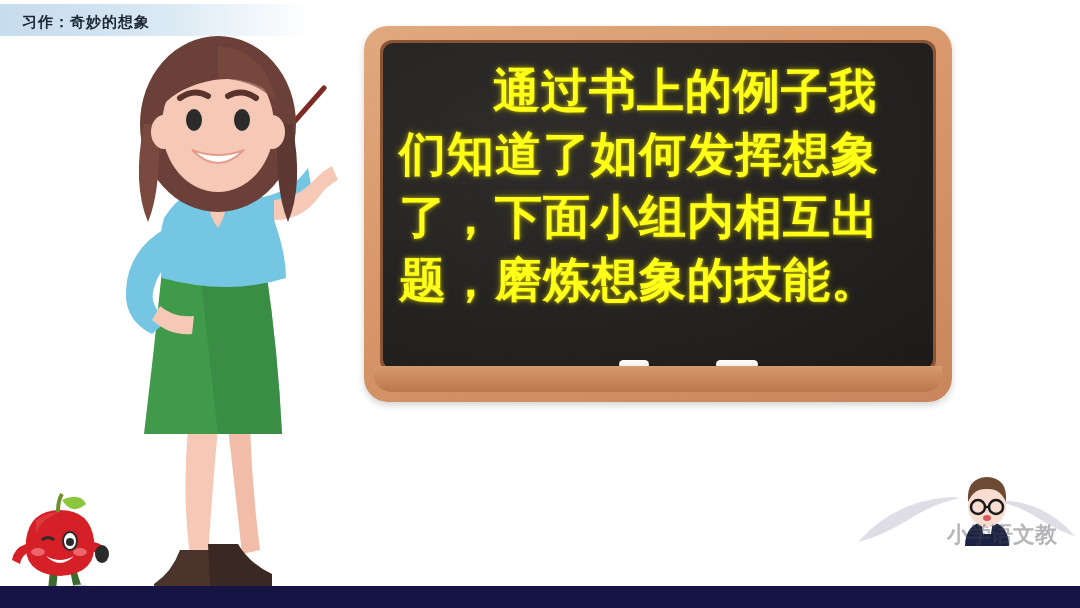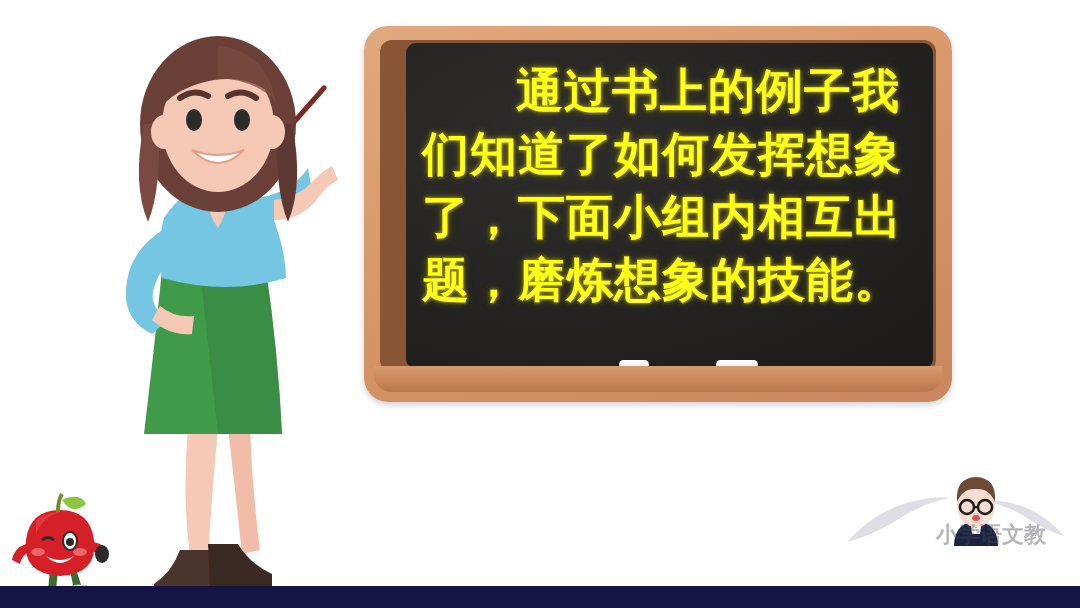--- a/index.html
+++ b/index.html
@@ -59,21 +59,20 @@
     border-radius: 12px;
     background: #8a5535;
   }
   #board-surface {
     position: absolute;
     left: 19px; top: 17px; right: 19px; bottom: 33px;
     border-radius: 10px;
     background:
       radial-gradient(ellipse at 28% 30%, #2e2d2b 0%, #242321 55%, #1c1b1a 100%);
     overflow: hidden;
-    margin-left: 23px;
   }
   #board-text {
     position: absolute;
     left: 16px;
     top: 16px;
     right: 10px;
     color: #ffff18;
     font-family: "DejaVu Sans", "Liberation Sans", sans-serif;
     font-weight: bold;
     font-size: 47px;
@@ -115,21 +114,21 @@
     right: 0;
     bottom: 0;
     height: 22px;
     background: #151445;
   }
 
   
   #apple-mascot { position: absolute; left: 6px; top: 486px; width: 108px; height: 112px; }
 
   
-  #watermark { position: absolute; right: 16px; bottom: 18px; width: 215px; height: 120px; text-decoration: underline; }
+  #watermark { position: absolute; right: 5px; bottom: 18px; width: 215px; height: 120px; text-decoration: underline; }
   #wm-boy { position: absolute; right: 52px; bottom: 38px; width: 72px; height: 78px; }
   #wm-faint-text {
     position: absolute;
     right: 18px;
     bottom: 40px;
     font-size: 22px;
     font-weight: bold;
     color: rgba(70,70,80,0.40);
     white-space: nowrap;
     font-family: "DejaVu Sans", "Liberation Sans", sans-serif;
@@ -145,20 +144,23 @@
     font-family: "DejaVu Sans", "Liberation Sans", sans-serif;
     letter-spacing: 1px;
   }
   .wm-swoosh { position: absolute; opacity: 0.45; }
 </style>
 </head>
 <body>
 
 <div id="stage">
 
+  <div id="title-banner">
+    <div id="title-banner-text">习作：奇妙的想象</div>
+  </div>
 
   <div id="blackboard">
     <div id="board-frame"></div>
     <div id="board-frame-inner-shadow"></div>
     <div id="board-surface">
       <div id="board-text">通过书上的例子我们知道了如何发挥想象了，下面小组内相互出题，磨炼想象的技能。</div>
     </div>
     <div id="chalk-1" class="chalk"></div>
     <div id="chalk-2" class="chalk"></div>
     <div id="chalk-ledge"></div>

